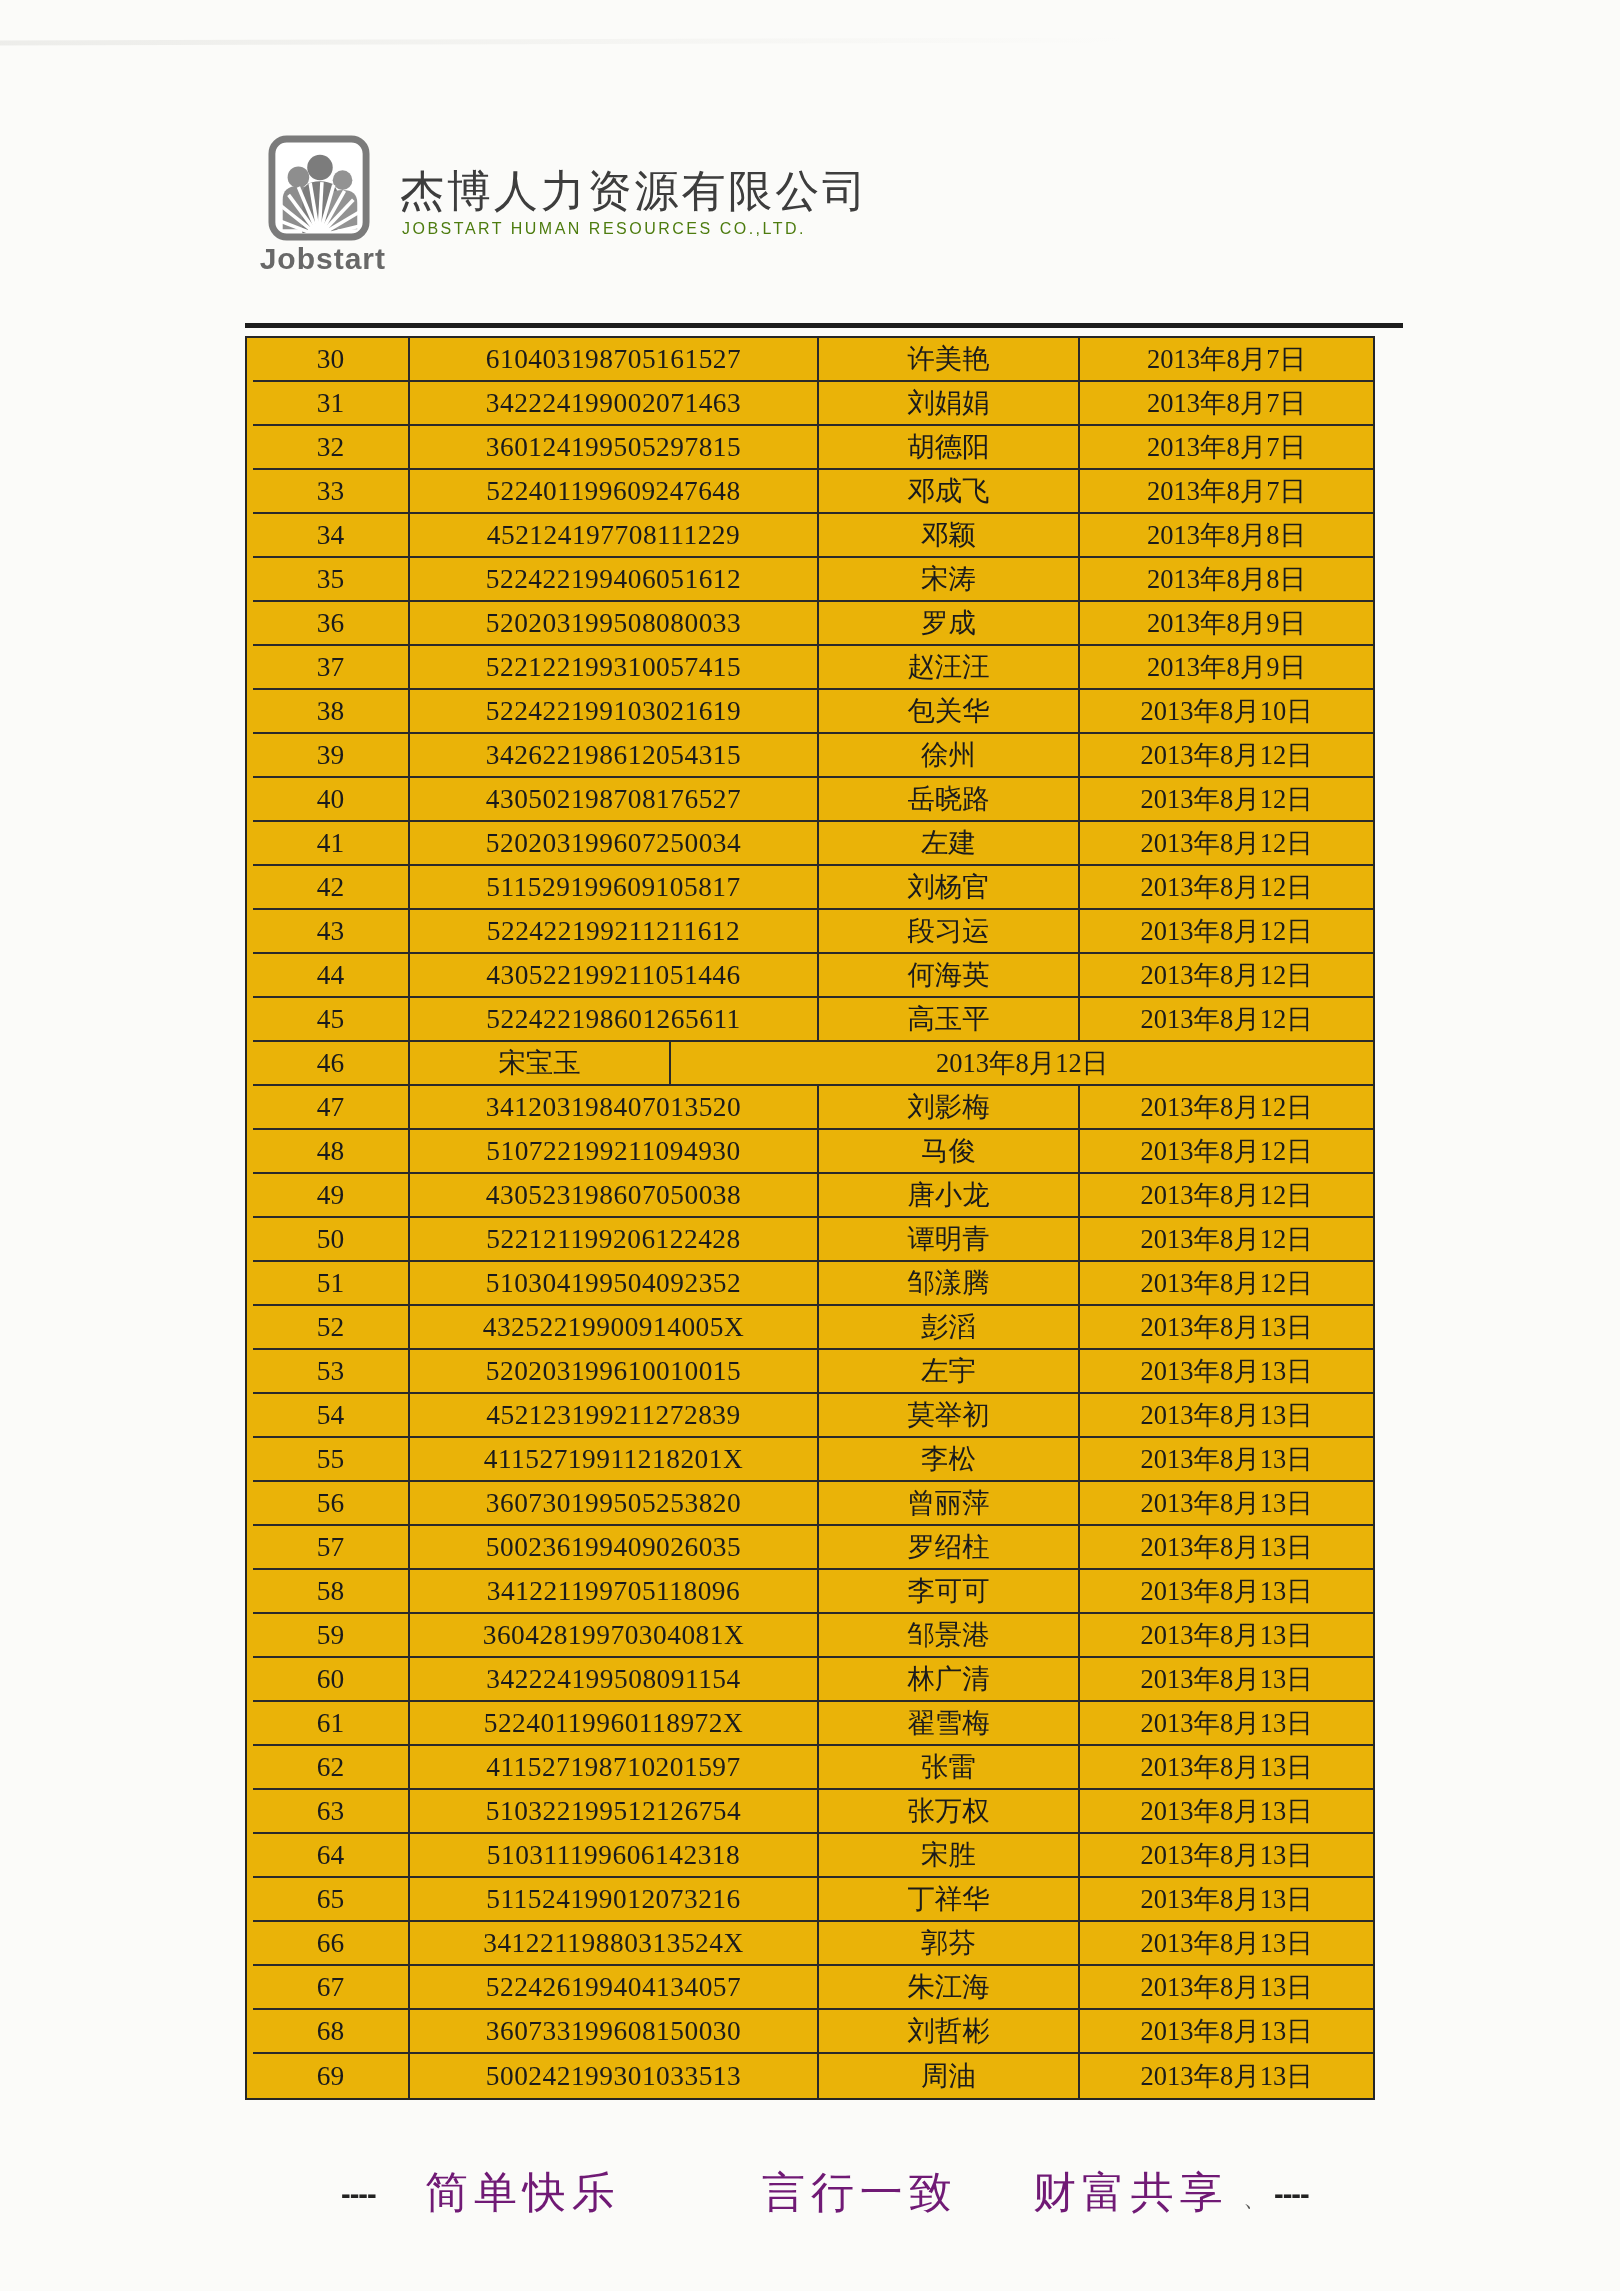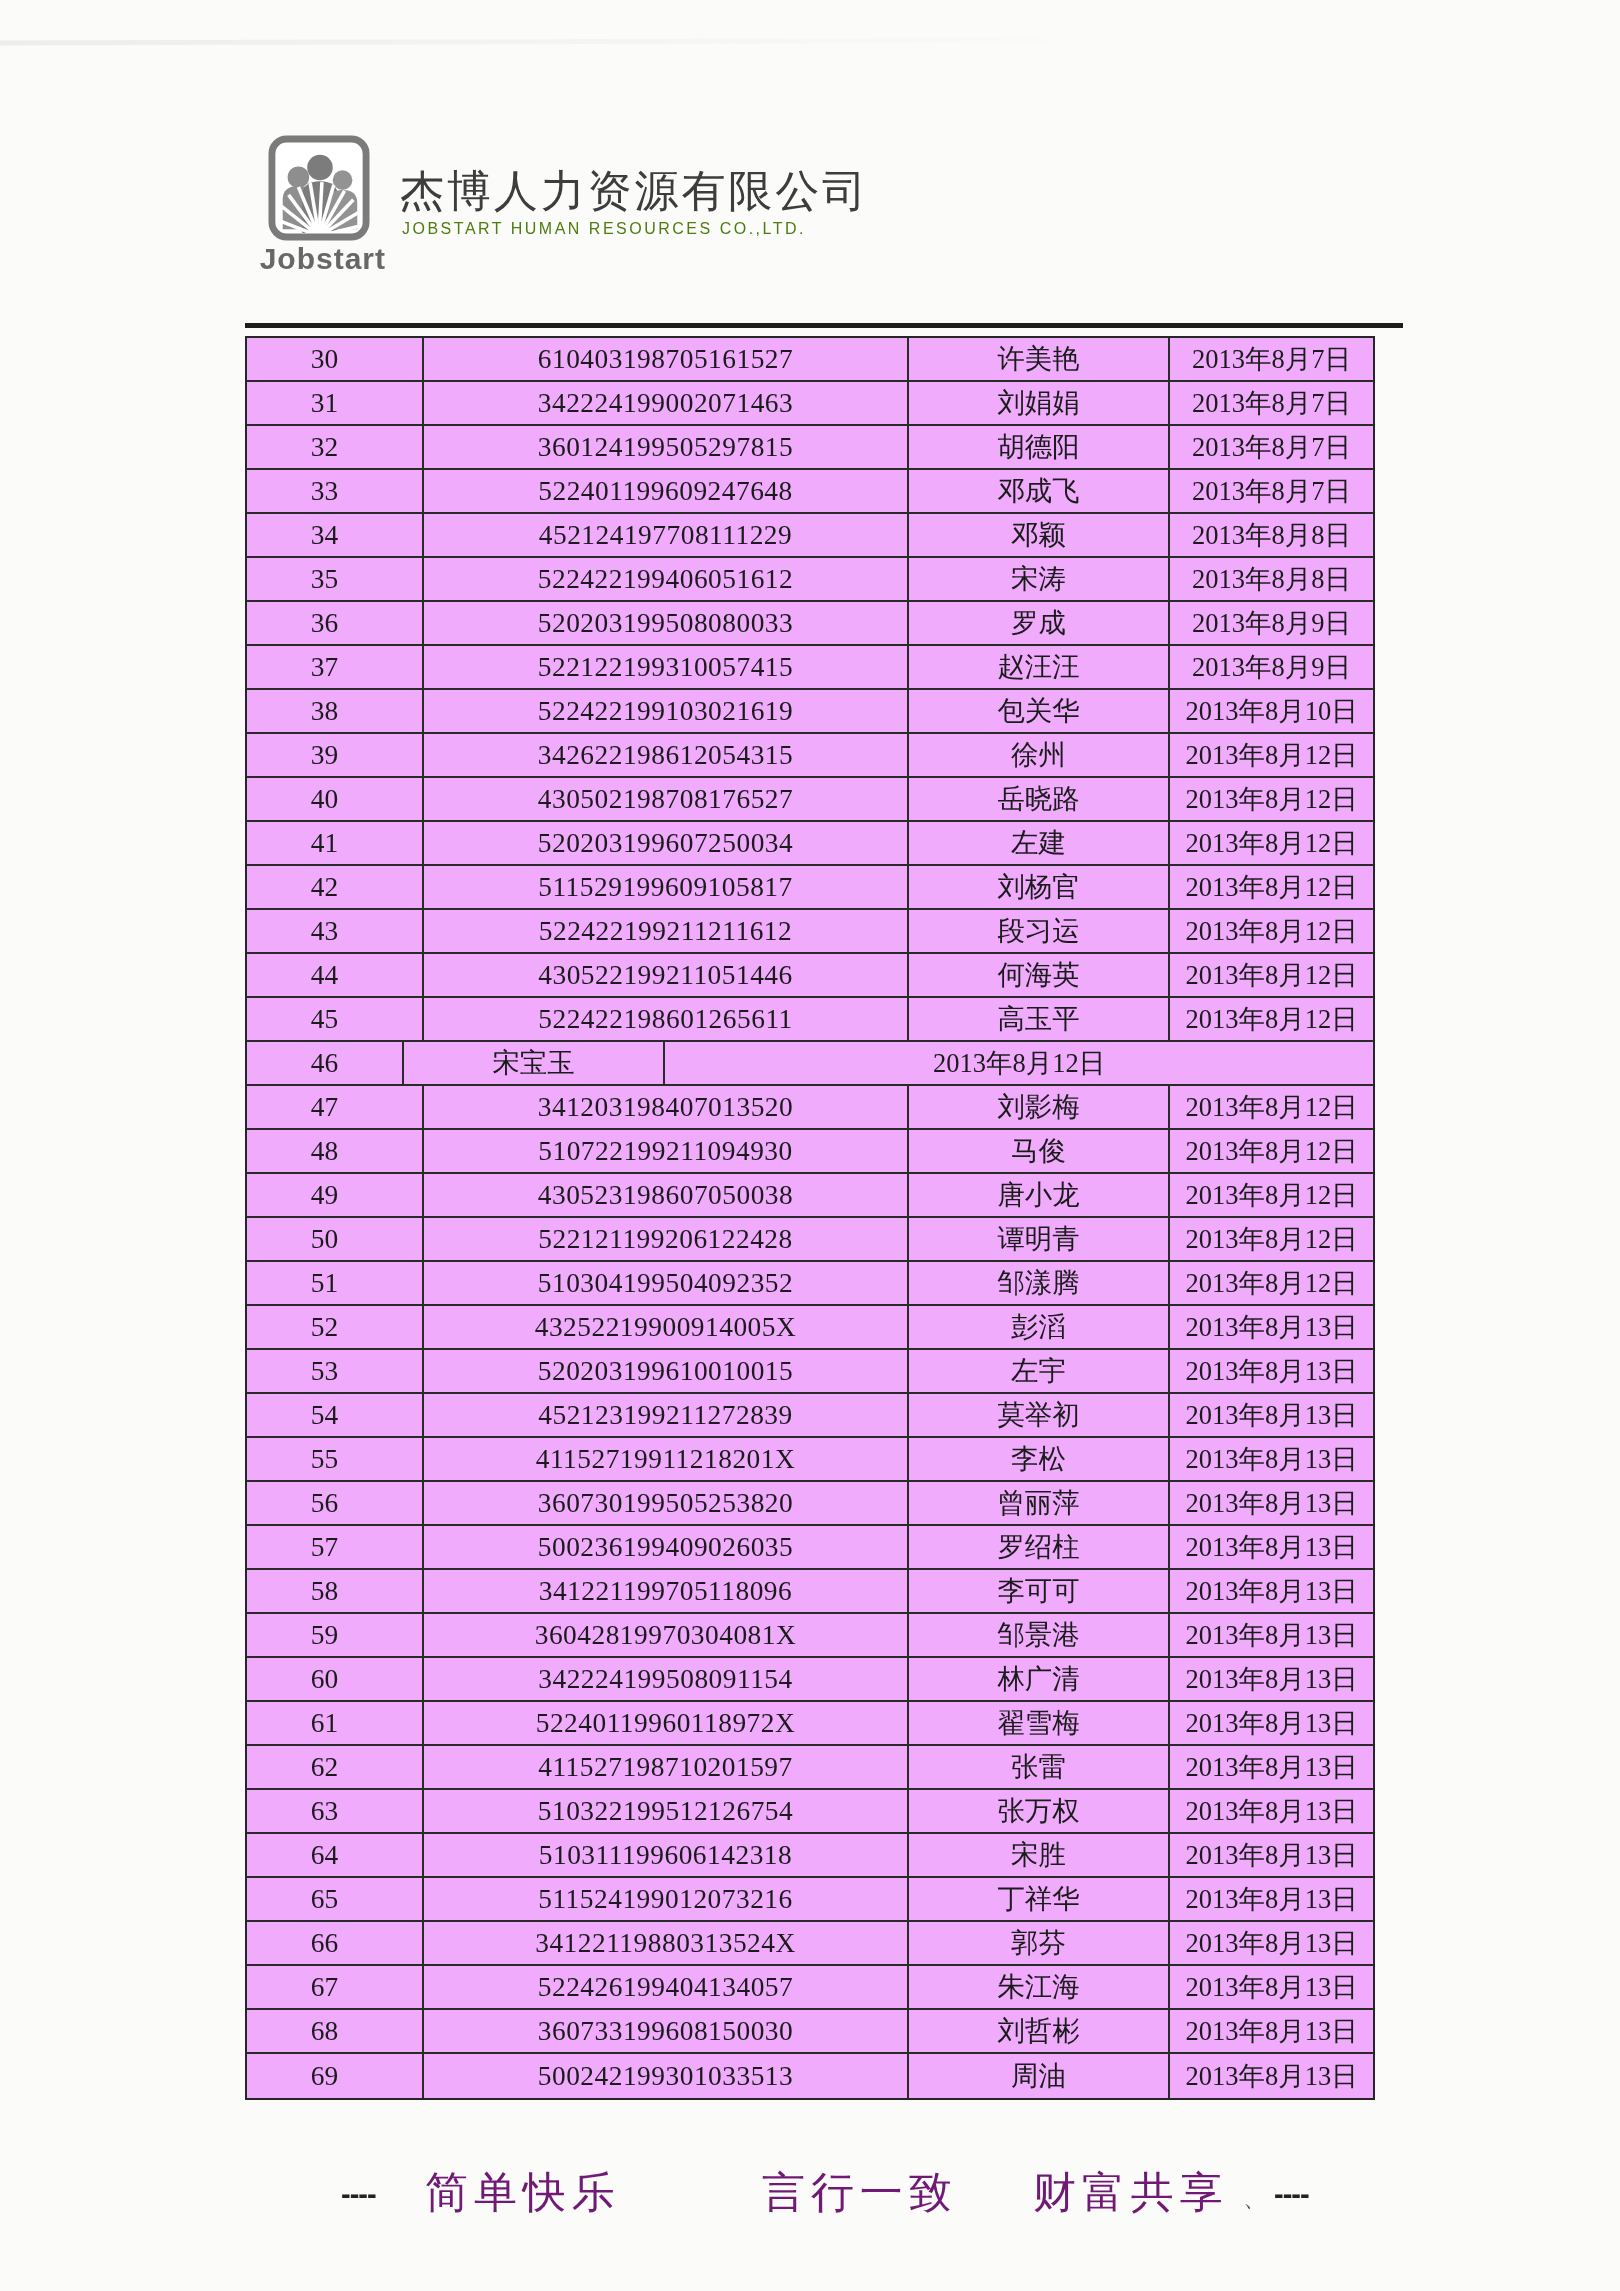--- a/index.html
+++ b/index.html
@@ -37,35 +37,36 @@
   
   .top-rule{
     position:absolute;left:245px;top:323px;width:1158px;height:4.9px;
     background:#1d1d1d;
   }
   
   .roster{
     position:absolute;left:245px;top:336px;width:1130px;
     border:2px solid #262626;
     box-sizing:border-box;
-    background:#f0abfc;
+    background:#eab308;
+    padding-left:6px;
   }
   .row{
     display:flex;height:44px;box-sizing:border-box;
     border-bottom:2px solid #2a2a2a;
   }
   .row:last-child{border-bottom:none;}
   .cell{
     display:flex;align-items:center;justify-content:center;
     box-sizing:border-box;border-left:2px solid #2a2a2a;
     white-space:nowrap;overflow:hidden;
   }
   .cell:first-child{border-left:none;}
   .c-no{width:155px;font-size:27.4px;}
-  .c-id{width:485px;font-size:27.4px;letter-spacing:0.5px;margin-left:20px;}
+  .c-id{width:409px;font-size:27.4px;letter-spacing:0.5px;}
   .c-name{width:261px;font-size:27.4px;}
   .c-date{flex:1;font-size:26.5px;}
   
   .footer{position:absolute;left:0;top:2164px;width:1620px;height:69px;}
   .footer .dash{
     position:absolute;top:13.7px;
     font-family:"Liberation Sans", sans-serif;font-weight:bold;
     font-size:29px;letter-spacing:-1px;color:#222;
   }
   .footer .phrase{

